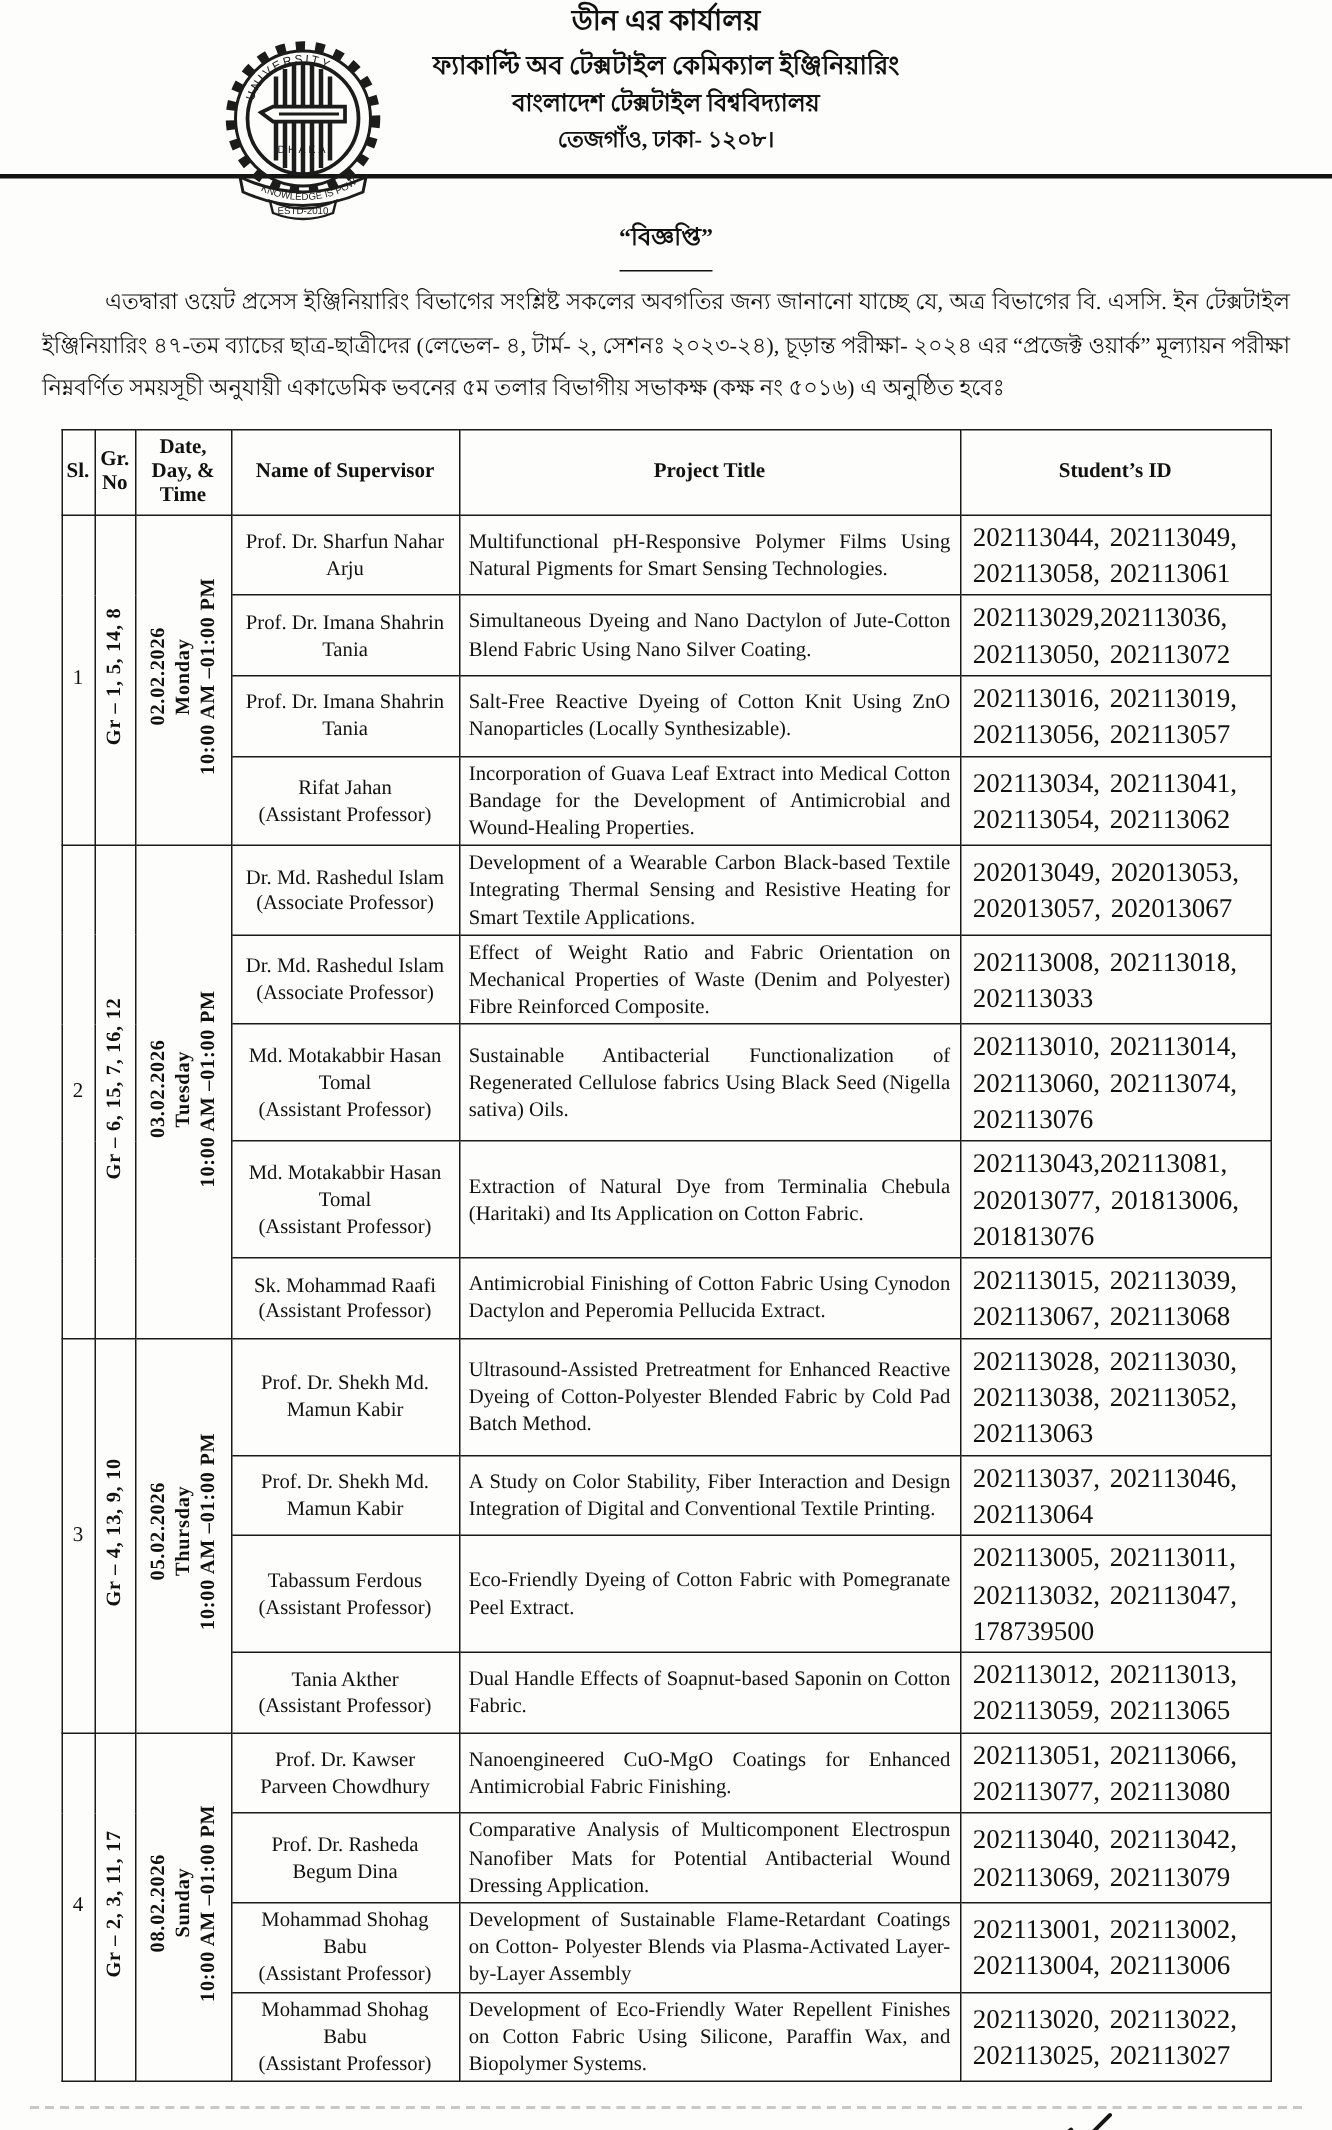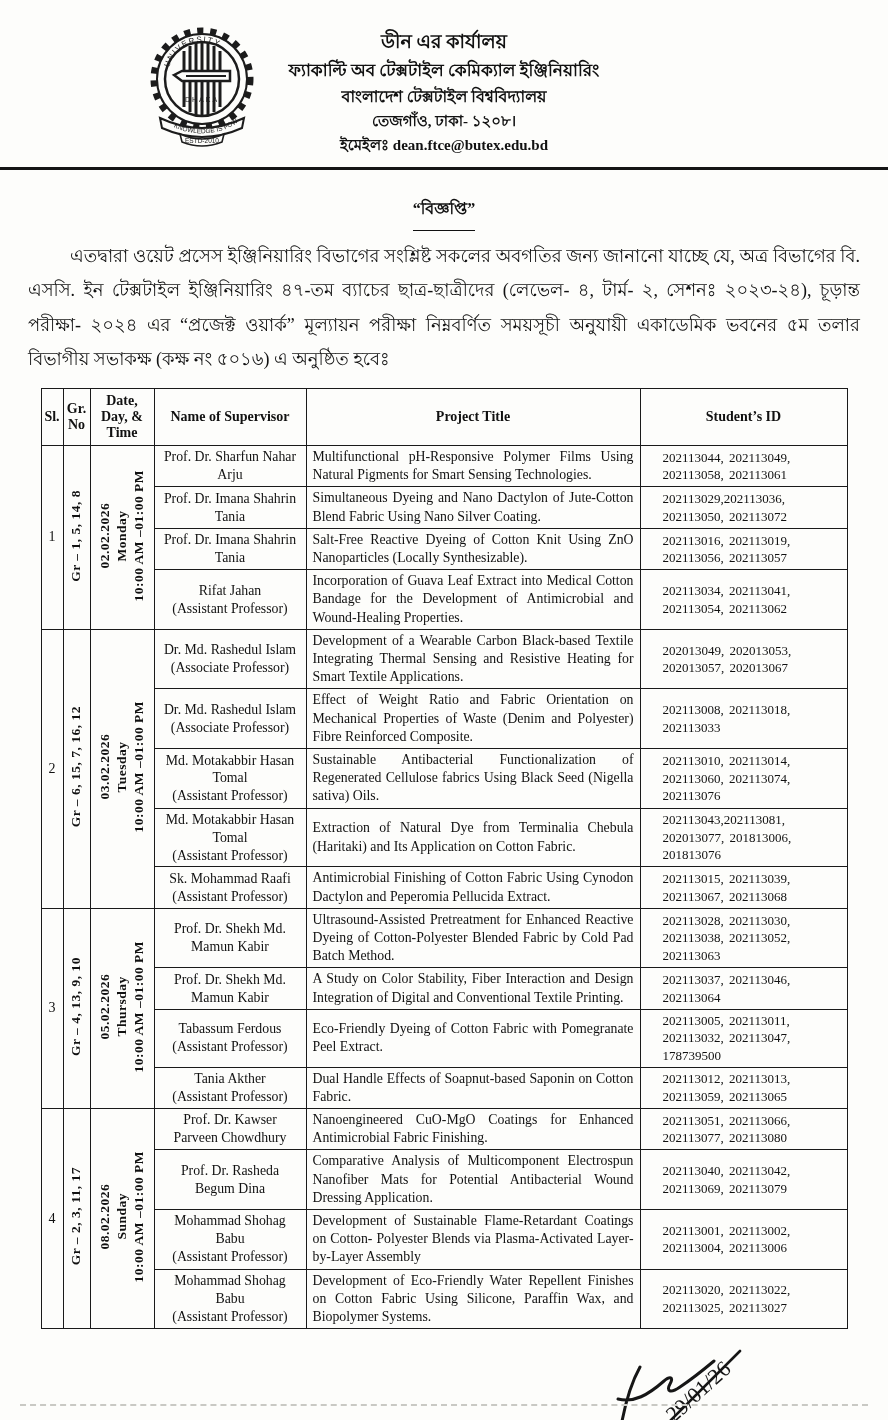--- a/index.html
+++ b/index.html
@@ -6,66 +6,65 @@
   html, body { background: #e8e8e8; }
   body { font-family: "Liberation Serif", serif; color: #111; }
   .page {
     position: relative;
     width: 888px; height: 1420px;
     margin: 0 auto;
     background: #fdfdfb;
     overflow: hidden;
   }
   
-  .letterhead { padding-top: 28px; text-align: center; }
+  .letterhead { padding-top: 1px; text-align: center; }
   .lh-office   { font-size: 19px; font-weight: bold; line-height: 1.5; }
   .lh-faculty  { font-size: 17px; font-weight: bold; line-height: 1.6; }
   .lh-univ     { font-size: 16px; font-weight: bold; line-height: 1.6; }
   .lh-addr     { font-size: 15px; font-weight: bold; line-height: 1.6; }
   .lh-email    { font-size: 15px; font-weight: bold; line-height: 1.6; }
   .logo-wrap { position: absolute; left: 146px; top: 26px; width: 112px; height: 126px; }
   .head-rule { border: none; border-top: 3px solid #151515; margin-top: 10px; }
   
   .memo-row { display: flex; justify-content: space-between; padding: 12px 26px 0 26px; font-size: 14.5px; font-weight: bold; }
   
   .notice-title { text-align: center; margin-top: 26px; font-size: 16px; font-weight: bold; }
   .notice-title span { border-bottom: 1.5px solid #111; padding-bottom: 13px; }
-  .body-par { margin: 16px 28px 0 28px; font-size: 18px; line-height: 1.9; text-align: justify; text-indent: 42px; }
+  .body-par { margin: 16px 28px 0 28px; font-size: 15px; line-height: 1.9; text-align: justify; text-indent: 42px; }
   
   table.sched { border-collapse: collapse; margin: 12px auto 0 auto; width: 806px; table-layout: fixed; }
   table.sched th, table.sched td { border: 1.6px solid #1a1a1a; vertical-align: middle; }
   table.sched th { font-size: 14px; font-weight: bold; text-align: center; padding: 4px 2px; }
   .col-sl { width: 22px; } .col-gr { width: 27px; } .col-date { width: 64px; }
   .col-sup { width: 152px; } .col-proj { width: 334px; } .col-id { width: 207px; }
   td.c-sl { text-align: center; font-size: 14px; }
   td.c-rot { text-align: center; }
   .vert { writing-mode: vertical-rl; transform: rotate(180deg); margin: 0 auto; font-size: 13.5px; font-weight: bold; letter-spacing: .5px; line-height: 1.25; display: inline-block; }
   .vert div { white-space: nowrap; }
   td.c-sup { text-align: center; font-size: 13.8px; padding: 2px 6px; line-height: 1.3; }
   td.c-proj { text-align: justify; font-size: 13.8px; padding: 2px 6px; line-height: 1.32; }
-  td.c-id { font-size: 13px; padding: 2px 22px; line-height: 1.35; word-spacing: 2px; }
+  td.c-id { font-size: 18px; padding: 2px 8px; line-height: 1.35; word-spacing: 2px; }
   
   .instruction { margin: 9px 26px 0 26px; font-size: 14.5px; }
   
   .sig-block { position: relative; margin: 8px 40px 0 auto; width: 400px; text-align: center; }
   .sig-mark { position: relative; height: 118px; }
   .sig-mark svg { position: absolute; right: 68px; top: 0; }
   .bottom-artifact { position: absolute; left: 20px; right: 20px; bottom: 14px; border-top: 2px dashed #c9c9c4; }
 </style>
 </head>
 <body>
 
 <div class="page">
 
   <div class="letterhead">
     <div class="lh-office">ডীন এর কার্যালয়</div>
     <div class="lh-faculty">ফ্যাকাল্টি অব টেক্সটাইল কেমিক্যাল ইঞ্জিনিয়ারিং</div>
     <div class="lh-univ">বাংলাদেশ টেক্সটাইল বিশ্ববিদ্যালয়</div>
     <div class="lh-addr">তেজগাঁও, ঢাকা- ১২০৮।</div>
-    <div class="lh-email">ইমেইলঃ dean.ftce@butex.edu.bd</div>
   </div>
 
   <div class="logo-wrap">
     <svg width="112" height="126" viewBox="0 0 112 126">
       <circle cx="56" cy="53" r="48" fill="none" stroke="#1c1c1c" stroke-width="7" stroke-dasharray="6.2 6.8"></circle>
       <circle cx="56" cy="53" r="45" fill="none" stroke="#1c1c1c" stroke-width="2"></circle>
       <circle cx="56" cy="53" r="37" fill="none" stroke="#1c1c1c" stroke-width="2.5"></circle>
       <g stroke="#1c1c1c" stroke-width="3">
         <line x1="38" y1="25" x2="38" y2="81"></line>
         <line x1="44" y1="20" x2="44" y2="86"></line>

